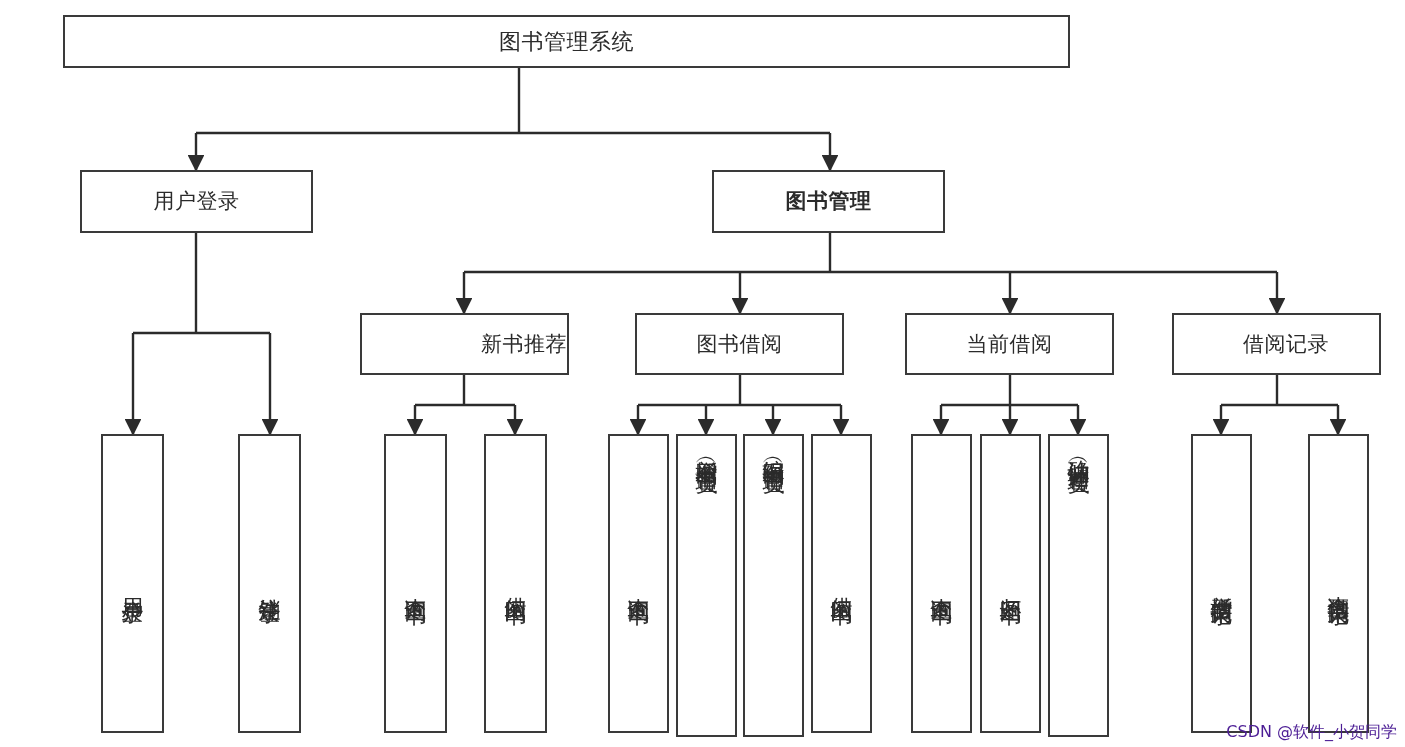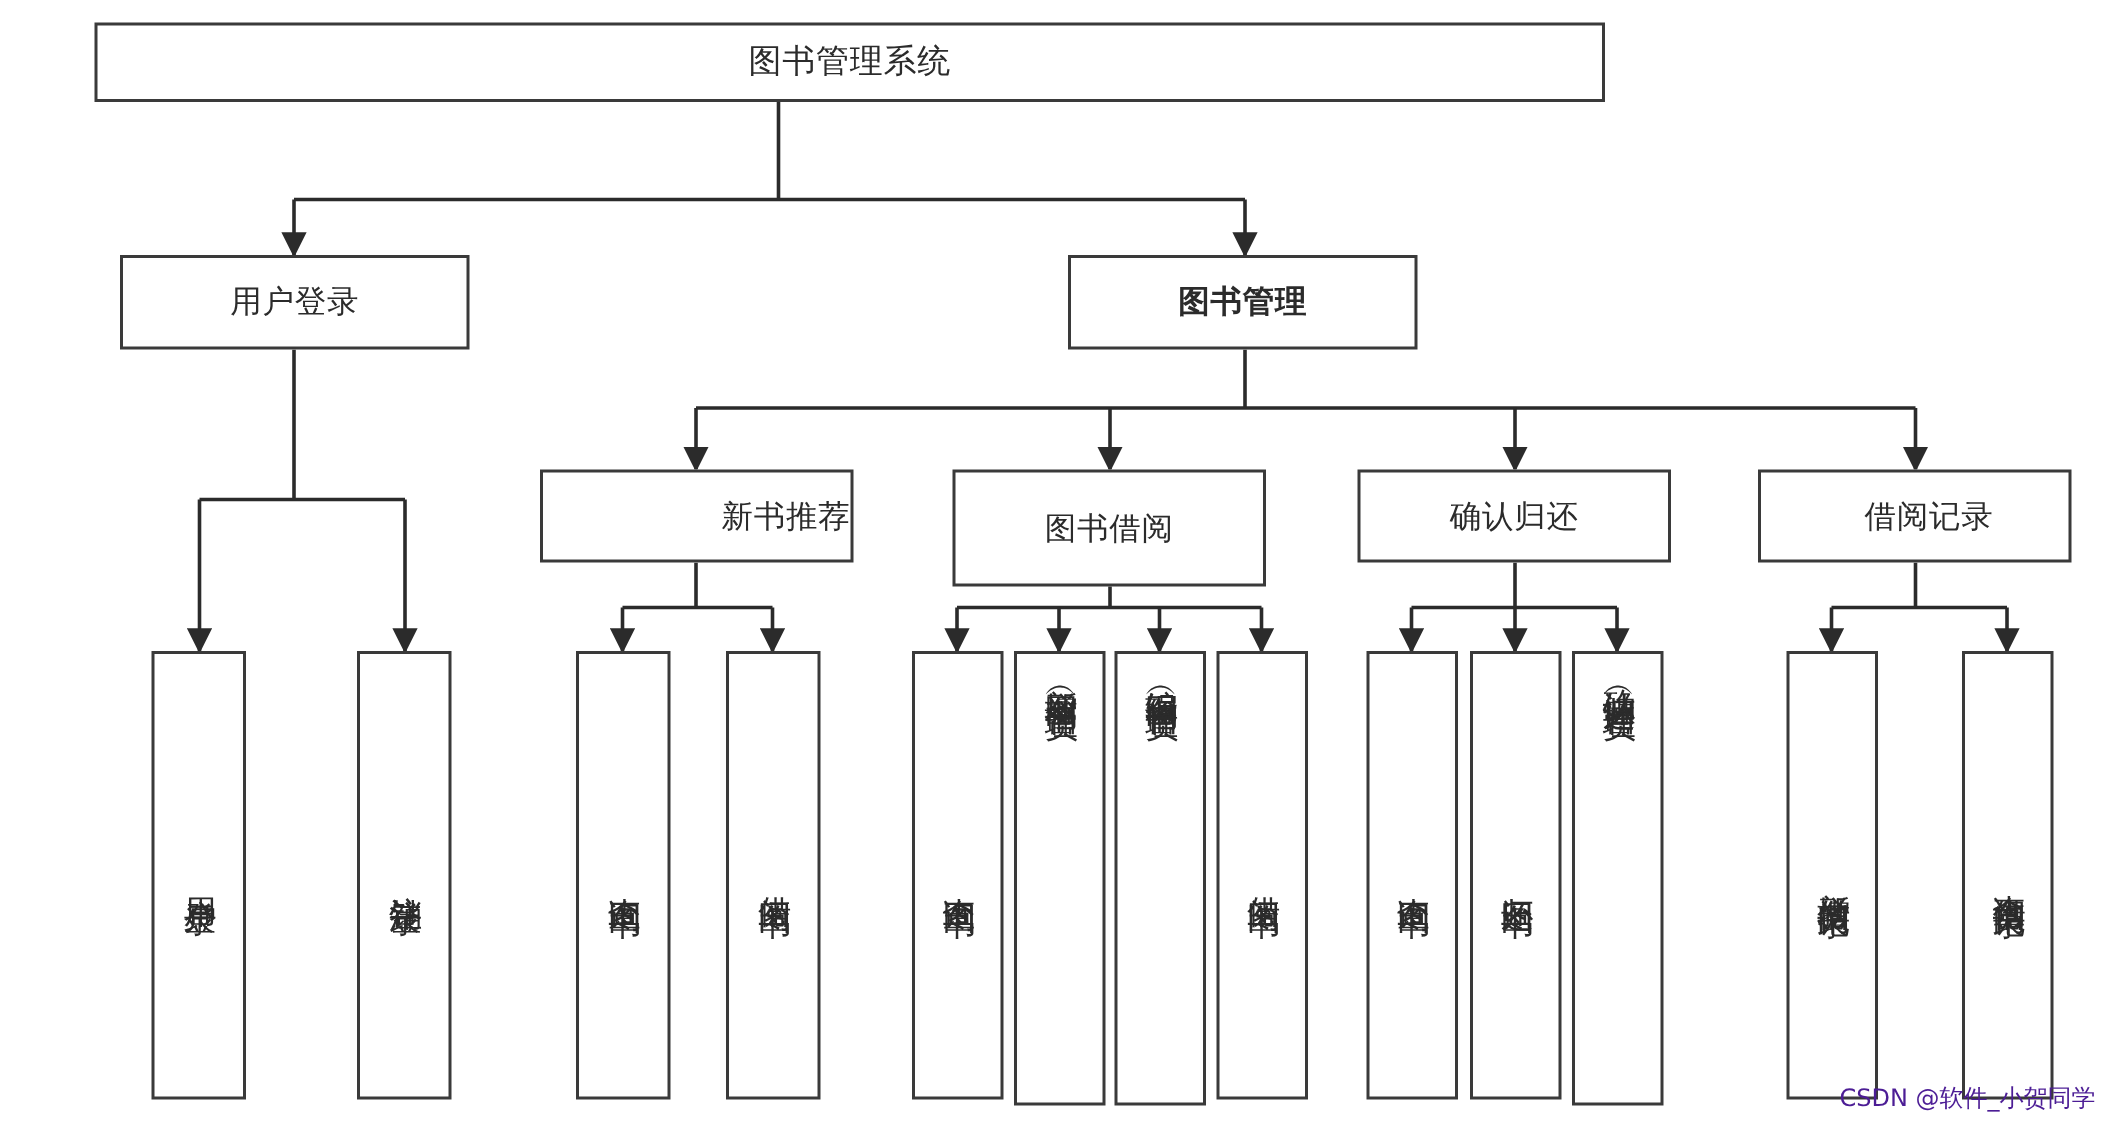--- a/index.html
+++ b/index.html
@@ -145,25 +145,25 @@
   <div class="node horiz" style="left:80px; top:170px; width:233px; height:63px;">
     <span class="label">用户登录</span>
   </div>
   <div class="node horiz" style="left:712px; top:170px; width:233px; height:63px;font-weight:bold;">
     <span class="label">图书管理</span>
   </div>
 
   <div class="node horiz" style="left:360px; top:313px; width:209px; height:62px;justify-content:flex-end;">
     <span class="label">新书推荐</span>
   </div>
-  <div class="node horiz" style="left:635px; top:313px; width:209px; height:78px;">
+  <div class="node horiz" style="left:635px; top:313px; width:209px; height:62px;">
     <span class="label">图书借阅</span>
   </div>
   <div class="node horiz" style="left:905px; top:313px; width:209px; height:62px;">
-    <span class="label">确认归还</span>
+    <span class="label">当前借阅</span>
   </div>
   <div class="node horiz" style="left:1172px; top:313px; width:209px; height:62px;padding-left:19px;">
     <span class="label">借阅记录</span>
   </div>
 
   <div class="node leaf center-text" style="left:101px; top:434px; width:63px; height:299px;">
     <span class="label">用户登录</span>
   </div>
   <div class="node leaf center-text" style="left:238px; top:434px; width:63px; height:299px;">
     <span class="label">注销登录</span>

